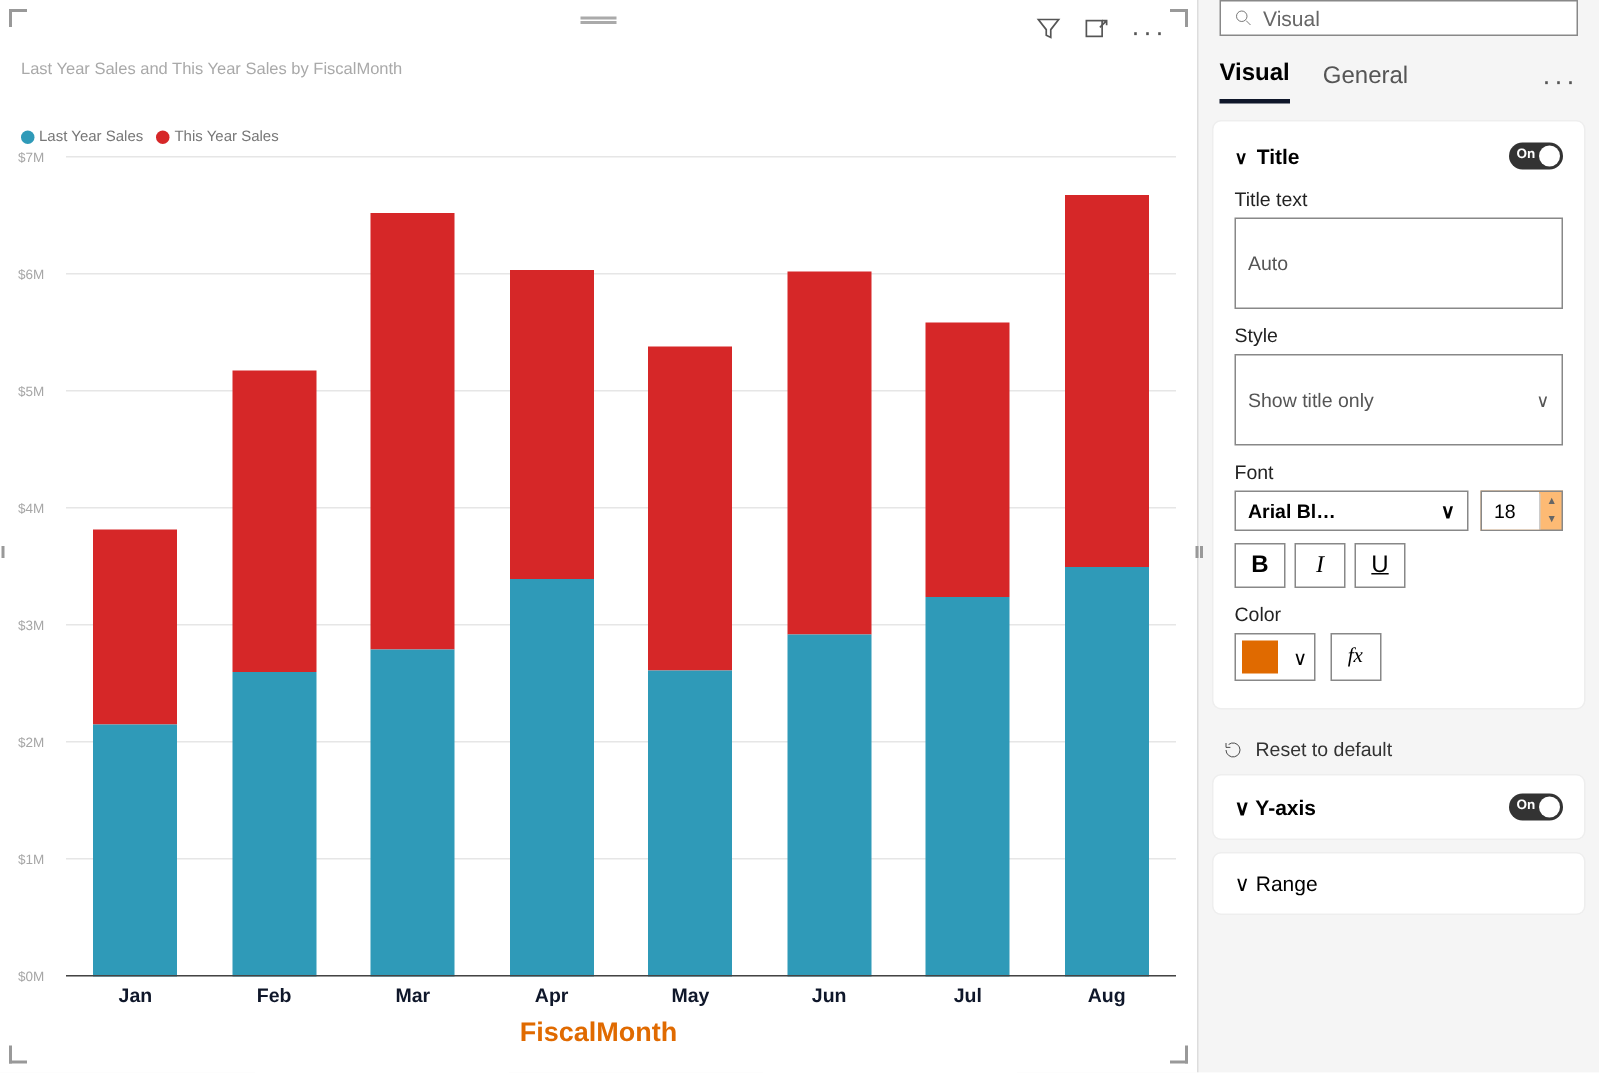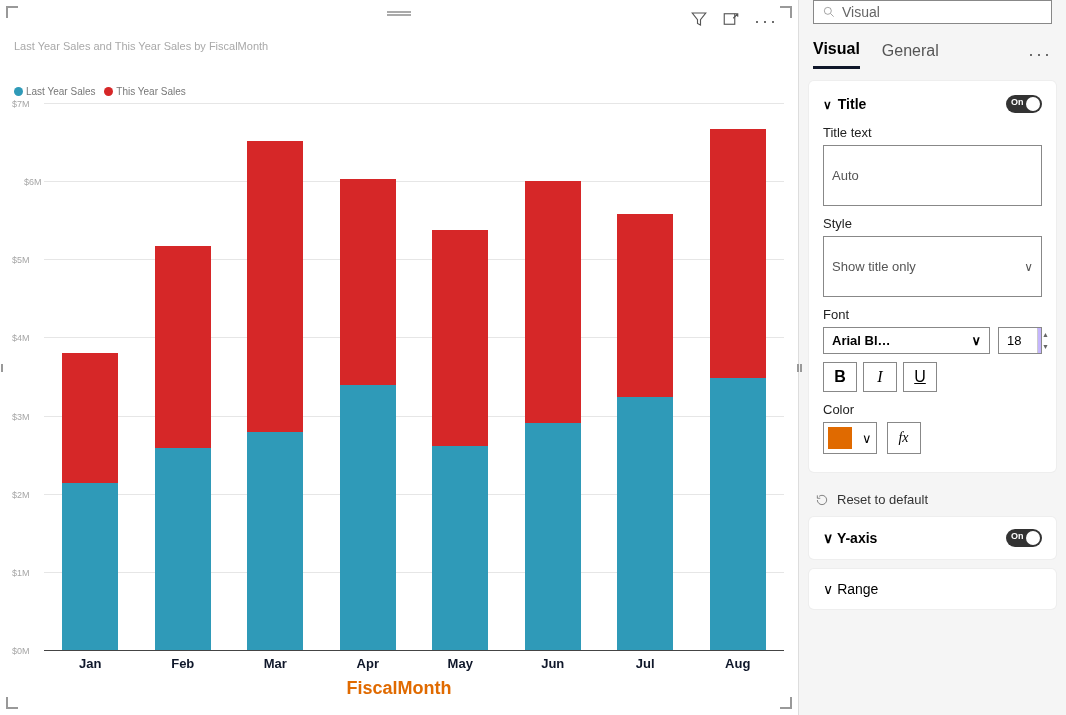--- a/index.html
+++ b/index.html
@@ -74,21 +74,21 @@
 .toggle::after { content: ""; position: absolute; right: 2px; top: 2px; width: 14px; height: 14px; background: #fff; border-radius: 50%; }
 .toggle-label { position: absolute; left: 5px; top: 2px; font-size: 9px; color: #fff; }
 
 .field-label { font-size: 13px; color: #222; margin-bottom: 5px; margin-top: 10px; }
 .field-label:first-of-type { margin-top: 0; }
 .textbox, .selectbox { width: 100%; border: 1px solid #888; background: #fff; padding: 22px 8px; font-size: 13px; color: #555; display: flex; align-items: center; justify-content: space-between; cursor: pointer; }
 .selectbox .chev-d { font-size: 12px; color: #555; }
 
 .font-row { display: flex; gap: 8px; }
 .font-select { flex: 1; border: 1px solid #888; background: #fff; padding: 5px 8px; font-weight: 900; font-family: "Arial Black", Arial; display: flex; justify-content: space-between; align-items: center; cursor: pointer; font-size: 13px; }
-.num-spin { width: 44px; border: 1px solid #888; background: #c4b5fd; display: flex; align-items: flex-end; }
+.num-spin { width: 55px; border: 1px solid #888; background: #fdba74; display: flex; align-items: flex-end; }
 .num-spin input { border: none; width: 38px; padding: 5px 4px 5px 8px; font-size: 13px; outline: none; }
 .spin-btns { display: flex; flex-direction: column; border-left: 1px solid #ccc; }
 .spin-btns span { font-size: 7px; line-height: 10px; padding: 1px 4px; color: #666; cursor: pointer; }
 
 .biu-row { display: flex; gap: 6px; margin-top: 8px; }
 .biu { width: 34px; height: 30px; border: 1px solid #888; background: #fff; display: flex; align-items: center; justify-content: center; font-size: 16px; cursor: pointer; }
 .biu.b { font-weight: 900; }
 .biu.i { font-style: italic; font-family: serif; }
 .biu.u { text-decoration: underline; }
 
@@ -153,21 +153,21 @@
             <div class="ylabel" style="bottom: 14.2857%; transform: translateY(50%);">$1M</div>
             <div class="gridline" style="bottom: 28.5714%;"></div>
             <div class="ylabel" style="bottom: 28.5714%; transform: translateY(50%);">$2M</div>
             <div class="gridline" style="bottom: 42.8571%;"></div>
             <div class="ylabel" style="bottom: 42.8571%; transform: translateY(50%);">$3M</div>
             <div class="gridline" style="bottom: 57.1429%;"></div>
             <div class="ylabel" style="bottom: 57.1429%; transform: translateY(50%);">$4M</div>
             <div class="gridline" style="bottom: 71.4286%;"></div>
             <div class="ylabel" style="bottom: 71.4286%; transform: translateY(50%);">$5M</div>
             <div class="gridline" style="bottom: 85.7143%;"></div>
-            <div class="ylabel" style="bottom: 85.7143%; transform: translateY(50%); margin-left: 12px;">$6M</div>
+            <div class="ylabel" style="bottom: 85.7143%; transform: translateY(50%);">$6M</div>
             <div class="gridline" style="bottom: 100%;"></div>
             <div class="ylabel" style="bottom: 100%; transform: translateY(50%);">$7M</div>
           </div>
         <div class="bars" id="bars">
             <div class="bar-col">
               <div class="seg-top" style="height: 23.8571%;"></div>
               <div class="seg-bot" style="height: 30.7143%;"></div>
               <div class="bar-label">Jan</div>
             </div>
             <div class="bar-col">

